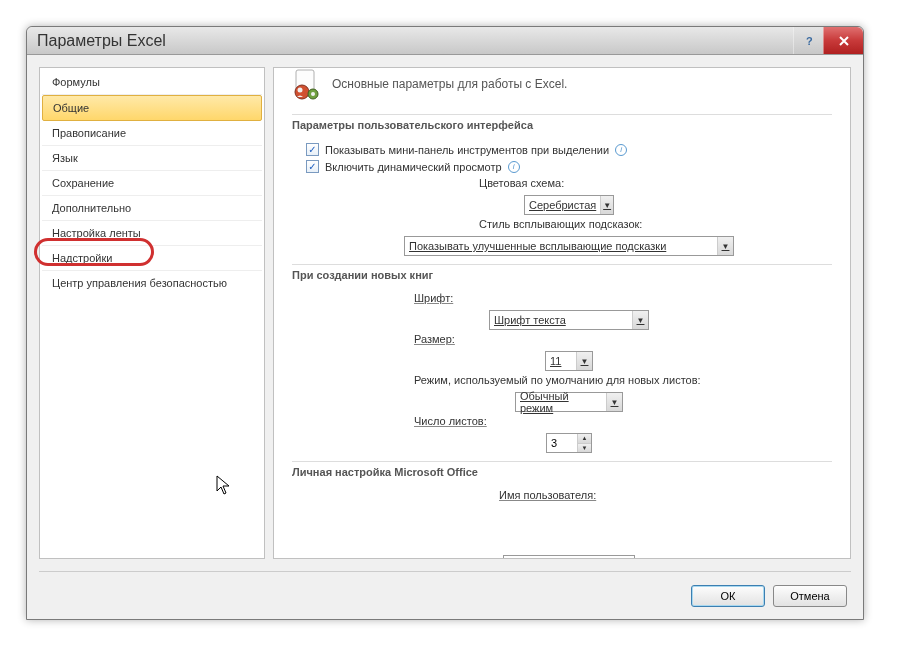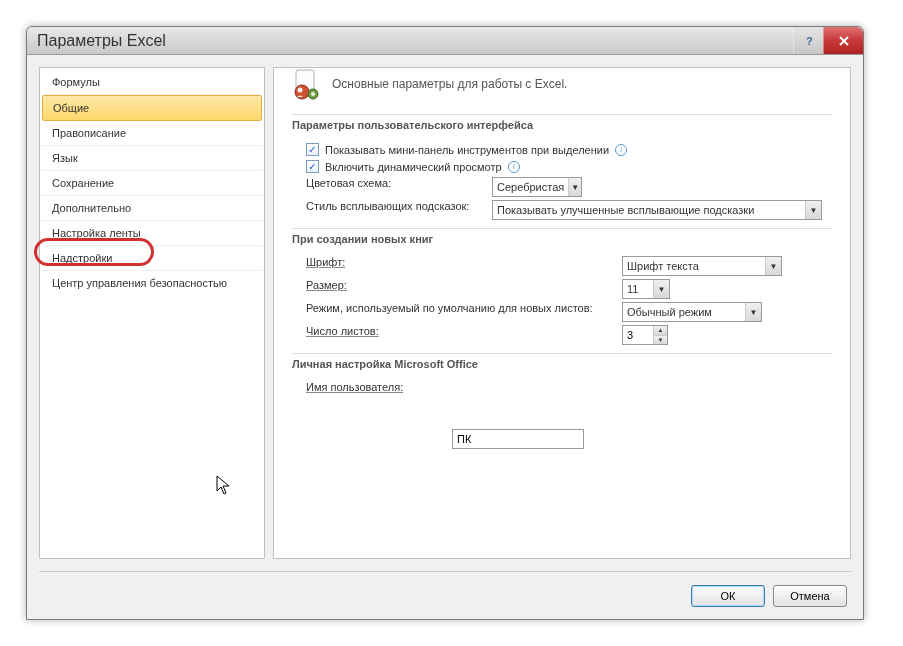--- a/index.html
+++ b/index.html
@@ -98,24 +98,25 @@
 
 .section-title {
   font-size: 11px; color: #555; font-weight: bold;
   border-top: 1px solid #ddd;
   padding: 4px 0 8px 0;
   margin-top: 8px;
 }
 .section-title:first-of-type { border-top: none; }
 
 .field-row {
-  display: flex; align-items: flex-start;
+  display: flex; align-items: center;
   font-size: 11px; color: #333;
   margin: 3px 0 3px 14px;
   gap: 6px;
+  flex-direction: column;
 }
 .field-row label { min-width: 140px; }
 .field-row label.w180 { min-width: 180px; }
 .field-row label.w280 { min-width: 310px; }
 .underline { text-decoration: underline; text-decoration-color: #888; }
 
 .checkbox-row {
   display: flex; align-items: center;
   font-size: 11px; color: #333;
   margin: 4px 0 4px 14px;
@@ -129,33 +130,34 @@
   font-size: 10px; color: #2060c0;
 }
 
 .dropdown {
   display: inline-flex; align-items: center;
   border: 1px solid #999;
   background: #fff;
   height: 20px;
   font-size: 11px;
   padding: 0 0 0 4px;
+  text-decoration: underline;
 }
 .dropdown .dd-text { padding-right: 4px; }
 .dropdown .dd-arrow {
   width: 16px; height: 18px;
   border-left: 1px solid #ccc;
   background: linear-gradient(to bottom, #f0f0f0, #d8d8d8);
   display: flex; align-items: center; justify-content: center;
   font-size: 8px; color: #333;
 }
 .dropdown.w80 { width: 90px; }
 .dropdown.w40 { width: 48px; }
 .dropdown.w160 { width: 160px; }
-.dropdown.w120 { width: 140px; }
+.dropdown.w120 { width: 108px; }
 .dropdown.w320 { width: 330px; }
 
 .spinner {
   display: inline-flex; align-items: stretch;
   border: 1px solid #999;
   height: 20px;
 }
 .spinner input {
   width: 30px; border: none; font-size: 11px; padding: 0 4px;
 }

